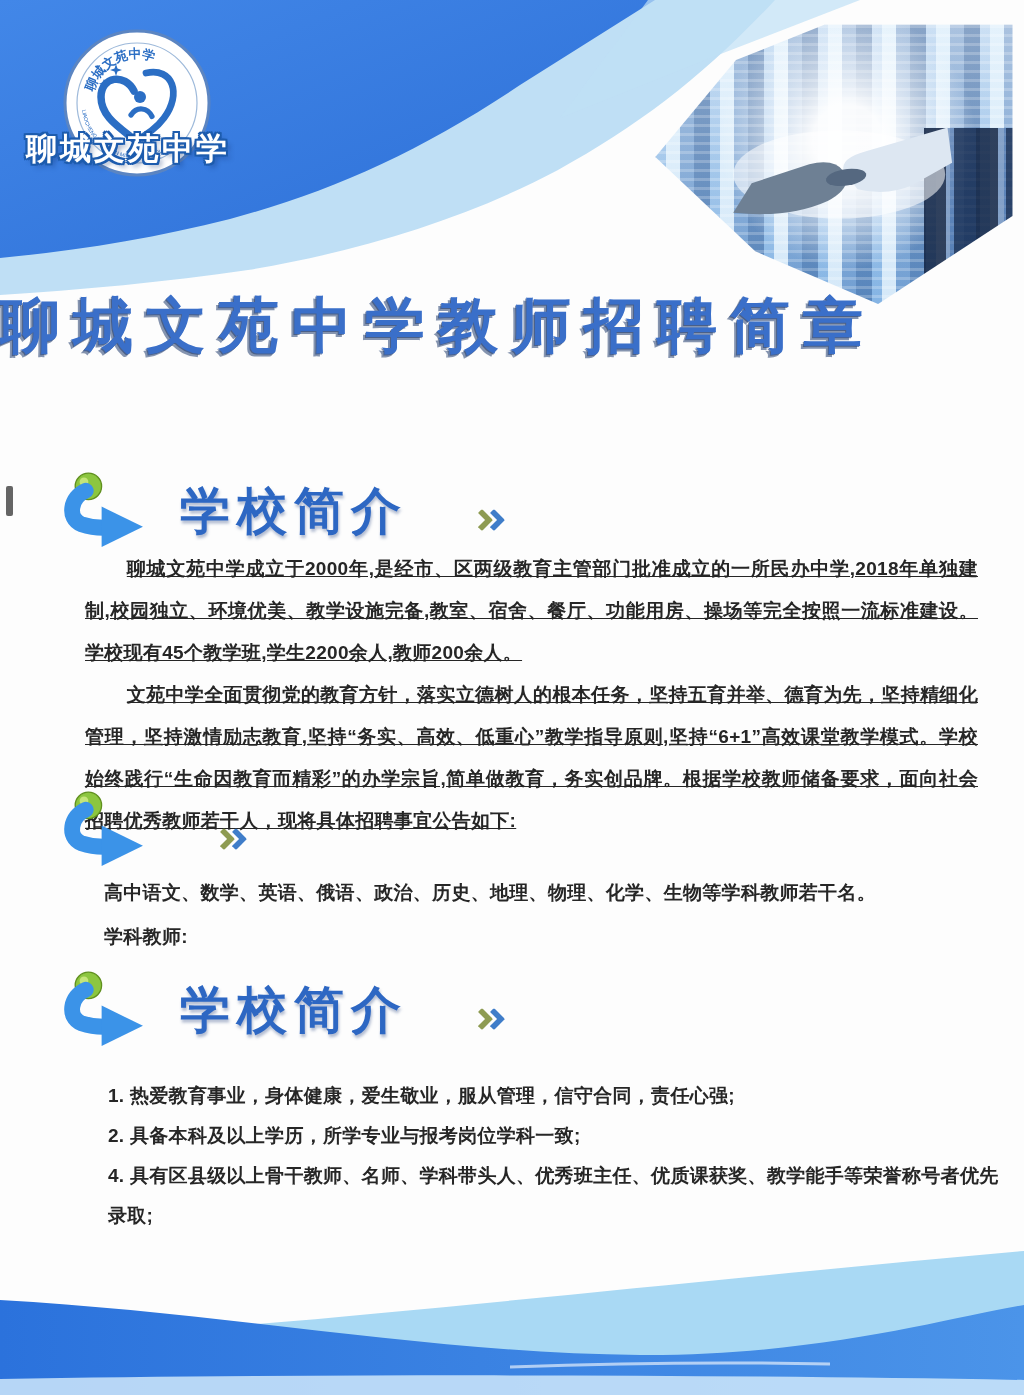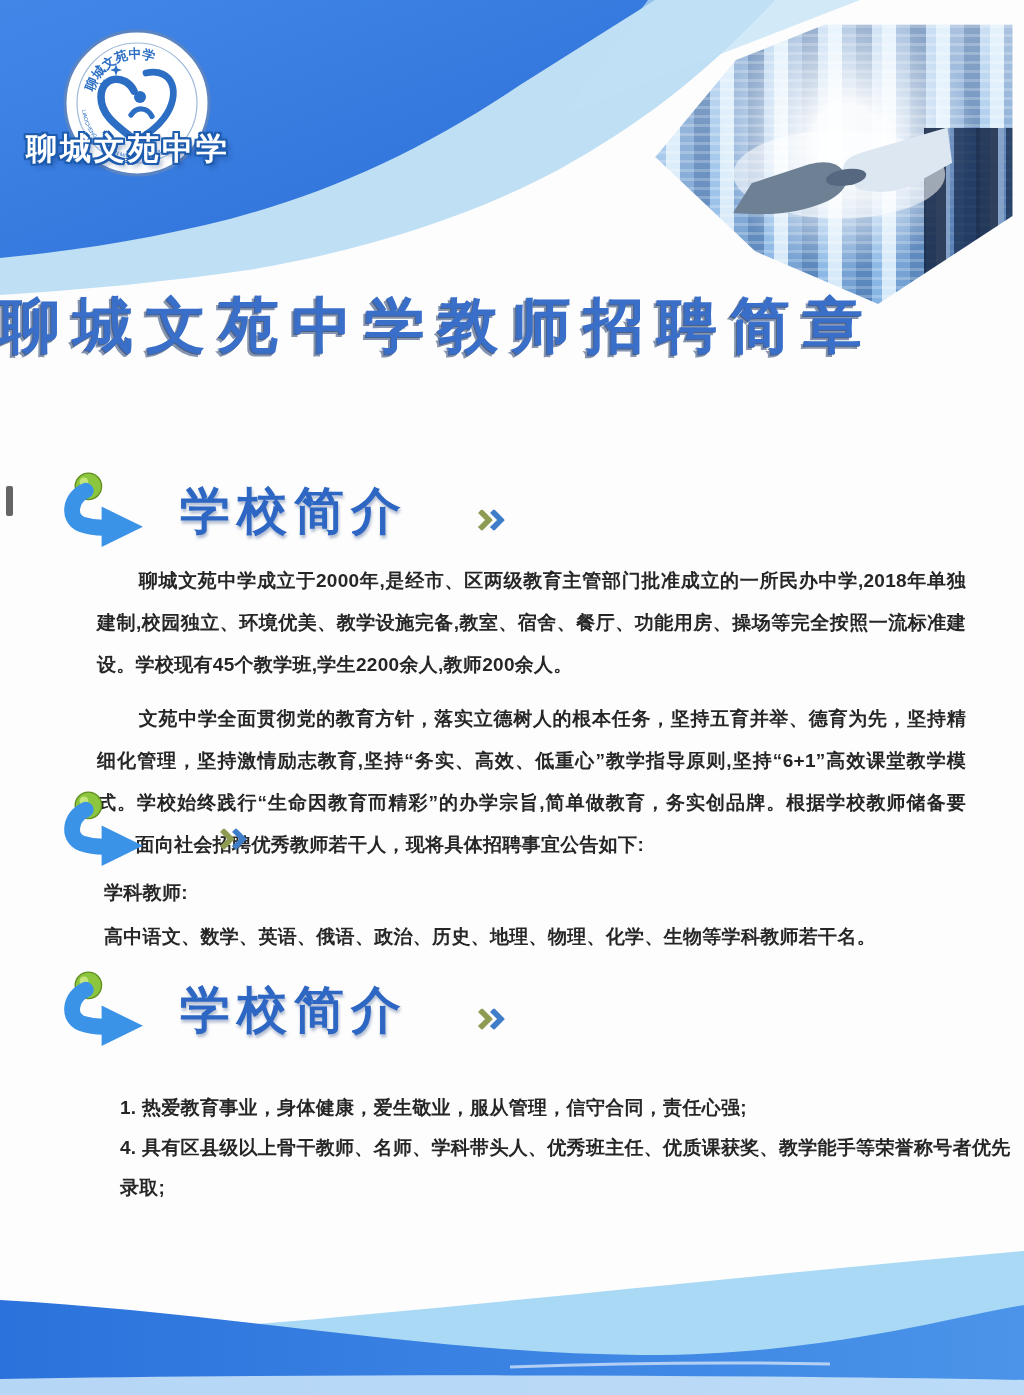--- a/index.html
+++ b/index.html
@@ -65,26 +65,26 @@
     text-shadow:1px 3px 3px rgba(40,70,130,.35);white-space:nowrap;
   }
   .chevrons{display:flex;margin-left:66px;margin-top:18px;}
   .chev{width:16px;height:16px;border-top:6px solid;border-right:6px solid;border-radius:2px;
     transform:rotate(45deg);}
   .chev.olive{color:var(--chevron-olive);border-color:var(--chevron-olive);}
   .chev.blue{color:var(--chevron-blue);border-color:var(--chevron-blue);margin-left:-4px;}
   
   .intro-paragraphs{position:absolute;top:548px;left:85px;width:893px;}
   .intro-paragraphs p{
-    margin:12px;font-size:19px;line-height:42px;font-weight:600;text-indent:2.2em;
-    text-align:justify;letter-spacing:.3px;
+    margin:0;font-size:19px;line-height:42px;font-weight:600;text-indent:2.2em;
+    text-align:justify;letter-spacing:.3px;text-decoration:underline;
   }
   .positions-text{position:absolute;top:876px;left:104px;width:880px;}
   .positions-text p{margin:0 0 10px;font-size:19px;line-height:34px;font-weight:600;letter-spacing:.3px;}
-  .requirements-list{position:absolute;top:1072px;left:104px;width:892px;margin:16px;padding:0;list-style:none;}
+  .requirements-list{position:absolute;top:1072px;left:104px;width:892px;margin:4px;padding:0;list-style:none;}
   .requirements-list li{font-size:19px;line-height:40px;font-weight:600;letter-spacing:.3px;}
   
   .footer-waves{position:absolute;left:0;bottom:0;width:1024px;height:150px;}
   
   .artifact{position:absolute;left:6px;top:486px;width:7px;height:30px;background:#4a4a4a;
     border-radius:2px;opacity:.85;}
 </style>
 </head>
 <body>
 
@@ -165,40 +165,41 @@
     <path d="M27,27 C10,34 5,58 22,65 C31,68 39,69 47,69" fill="none" style="stroke:var(--icon-blue)" stroke-width="18" stroke-linecap="round"></path>
     <polygon points="45,45 92,68 45,91" style="fill:var(--icon-blue)"></polygon>
   </svg>
   <span class="chevrons">
     <span class="chev olive"></span>
     <span class="chev blue"></span>
   </span>
 </div>
 
 <div class="positions-text">
+  <p>高中语文、数学、英语、俄语、政治、历史、地理、物理、化学、生物等学科教师若干名。</p>
   <p>学科教师:</p>
-  <p>高中语文、数学、英语、俄语、政治、历史、地理、物理、化学、生物等学科教师若干名。</p>
 </div>
 
 <div class="section-head s3">
   <svg class="arrow-icon" viewBox="0 0 100 100">
     <circle cx="30" cy="22" r="15" style="fill:var(--icon-green)" stroke="#5f8f1e" stroke-width="1.5"></circle>
     <circle cx="25" cy="17" r="5" fill="#d2ec8a" opacity=".8"></circle>
     <path d="M27,27 C10,34 5,58 22,65 C31,68 39,69 47,69" fill="none" style="stroke:var(--icon-blue)" stroke-width="18" stroke-linecap="round"></path>
     <polygon points="45,45 92,68 45,91" style="fill:var(--icon-blue)"></polygon>
   </svg>
   <span class="head-text">学校简介</span>
   <span class="chevrons">
     <span class="chev olive"></span>
     <span class="chev blue"></span>
   </span>
 </div>
 
 <ul class="requirements-list">
   <li>1. 热爱教育事业，身体健康，爱生敬业，服从管理，信守合同，责任心强;</li>
+  <li>2. 具备本科及以上学历，所学专业与报考岗位学科一致;</li>
   <li>4. 具有区县级以上骨干教师、名师、学科带头人、优秀班主任、优质课获奖、教学能手等荣誉称号者优先录取;</li>
 </ul>
 
 <svg class="footer-waves" viewBox="0 0 1024 150" preserveAspectRatio="none">
   <defs>
     <linearGradient id="gDark" x1="0" y1="0" x2="1" y2="0">
       <stop offset="0" stop-color="#2b72dc"></stop>
       <stop offset="1" stop-color="#4b94e9"></stop>
     </linearGradient>
   </defs>

